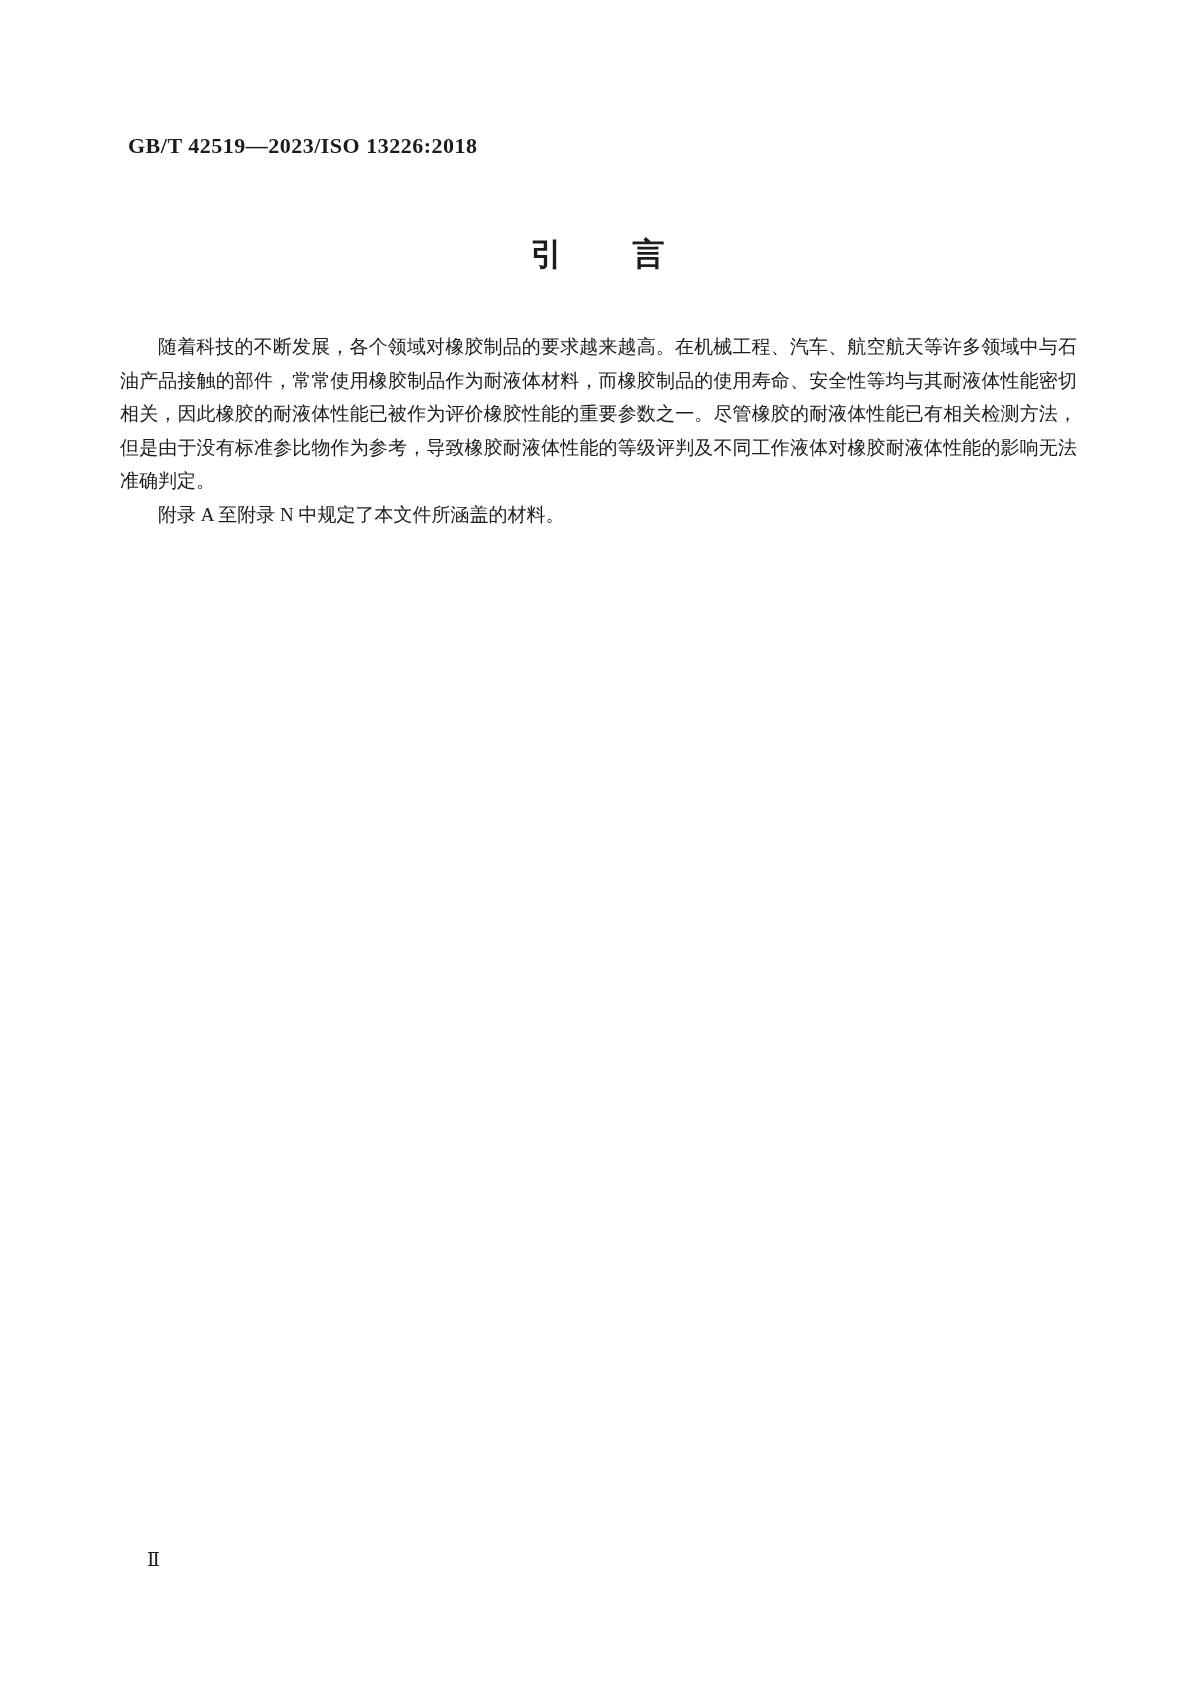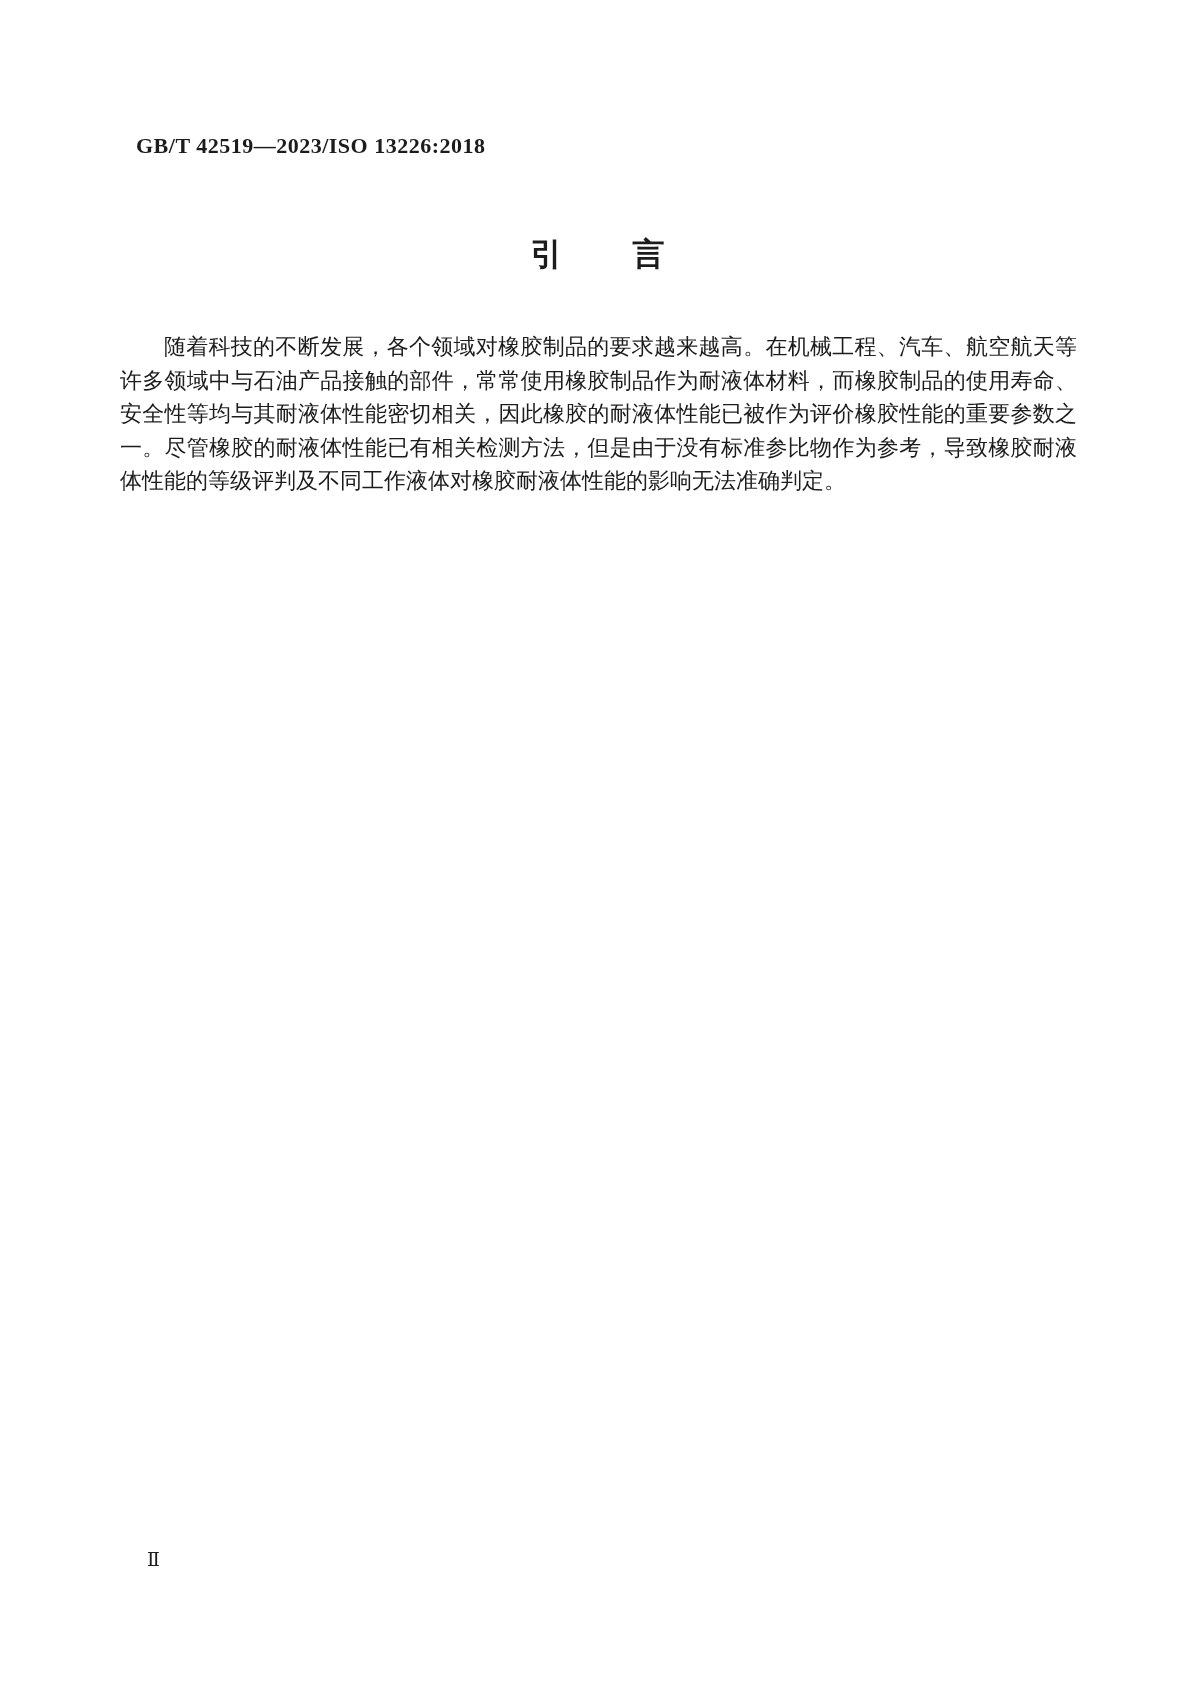--- a/index.html
+++ b/index.html
@@ -11,21 +11,21 @@
     position: relative;
     width: 1191px;
     height: 1684px;
     background: #ffffff;
     color: #1c1c1c;
     font-family: "Liberation Serif", "DejaVu Serif", serif;
     overflow: hidden;
   }
   .doc-code {
     position: absolute;
-    left: 136px;
+    left: 128px;
     top: 133px;
     font-size: 22px;
     font-weight: bold;
     letter-spacing: 0.5px;
     font-family: "Liberation Serif", "DejaVu Serif", serif;
     white-space: nowrap;
   }
   .doc-title {
     position: absolute;
     left: 120px;
@@ -36,21 +36,21 @@
     font-size: 32px;
     font-weight: bold;
     font-family: "Liberation Sans", "DejaVu Sans", sans-serif;
     letter-spacing: 2px;
   }
   .body-text {
     position: absolute;
     left: 120px;
     top: 330px;
     width: 957px;
-    font-size: 22px;
+    font-size: 19px;
     line-height: 33.5px;
     text-align: justify;
     text-justify: inter-ideograph;
   }
   .body-text p {
     margin: 0;
     padding: 0;
     text-indent: 2em;
   }
   .page-num {
@@ -65,17 +65,18 @@
 <body>
 
 <div class="page">
 
   <div class="doc-code">GB/T 42519—2023/ISO 13226:2018</div>
 
   <h1 class="doc-title">引　　言</h1>
 
   <div class="body-text">
     <p>随着科技的不断发展，各个领域对橡胶制品的要求越来越高。在机械工程、汽车、航空航天等许多领域中与石油产品接触的部件，常常使用橡胶制品作为耐液体材料，而橡胶制品的使用寿命、安全性等均与其耐液体性能密切相关，因此橡胶的耐液体性能已被作为评价橡胶性能的重要参数之一。尽管橡胶的耐液体性能已有相关检测方法，但是由于没有标准参比物作为参考，导致橡胶耐液体性能的等级评判及不同工作液体对橡胶耐液体性能的影响无法准确判定。</p>
+    <p>附录 A 至附录 N 中规定了本文件所涵盖的材料。</p>
   </div>
 
   <div class="page-num">Ⅱ</div>
 
 </div>
 
 </body></html>

